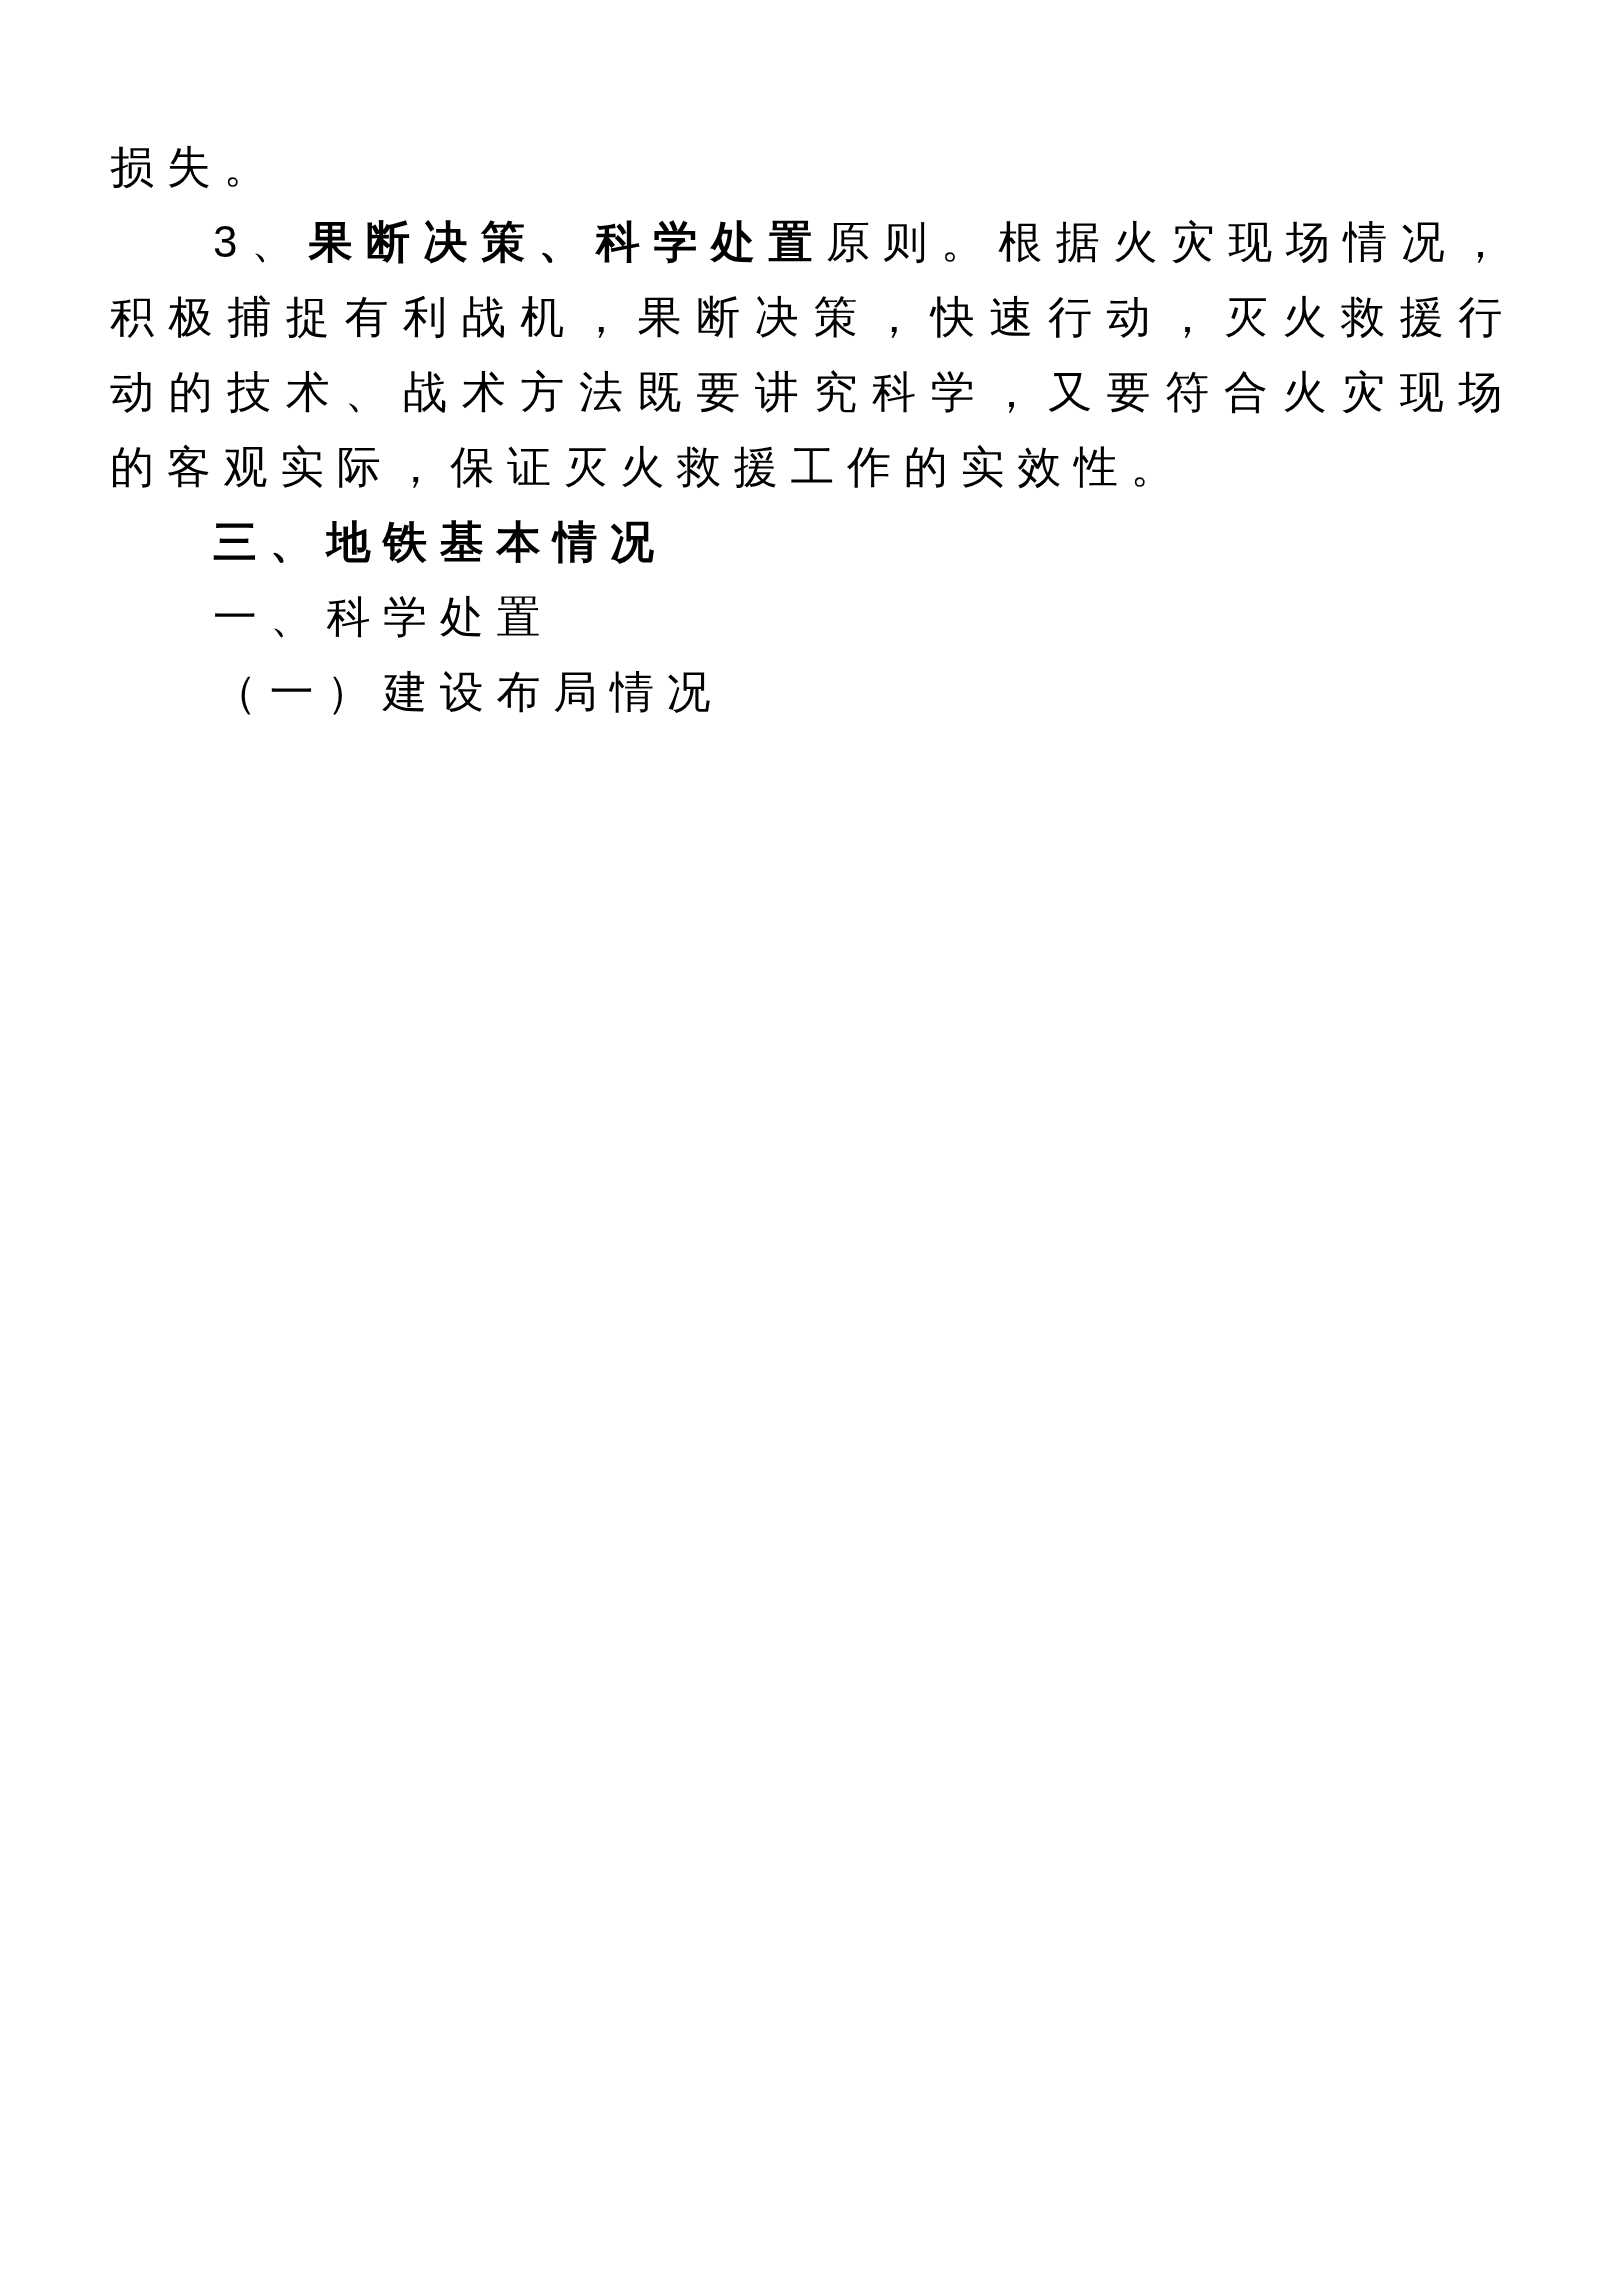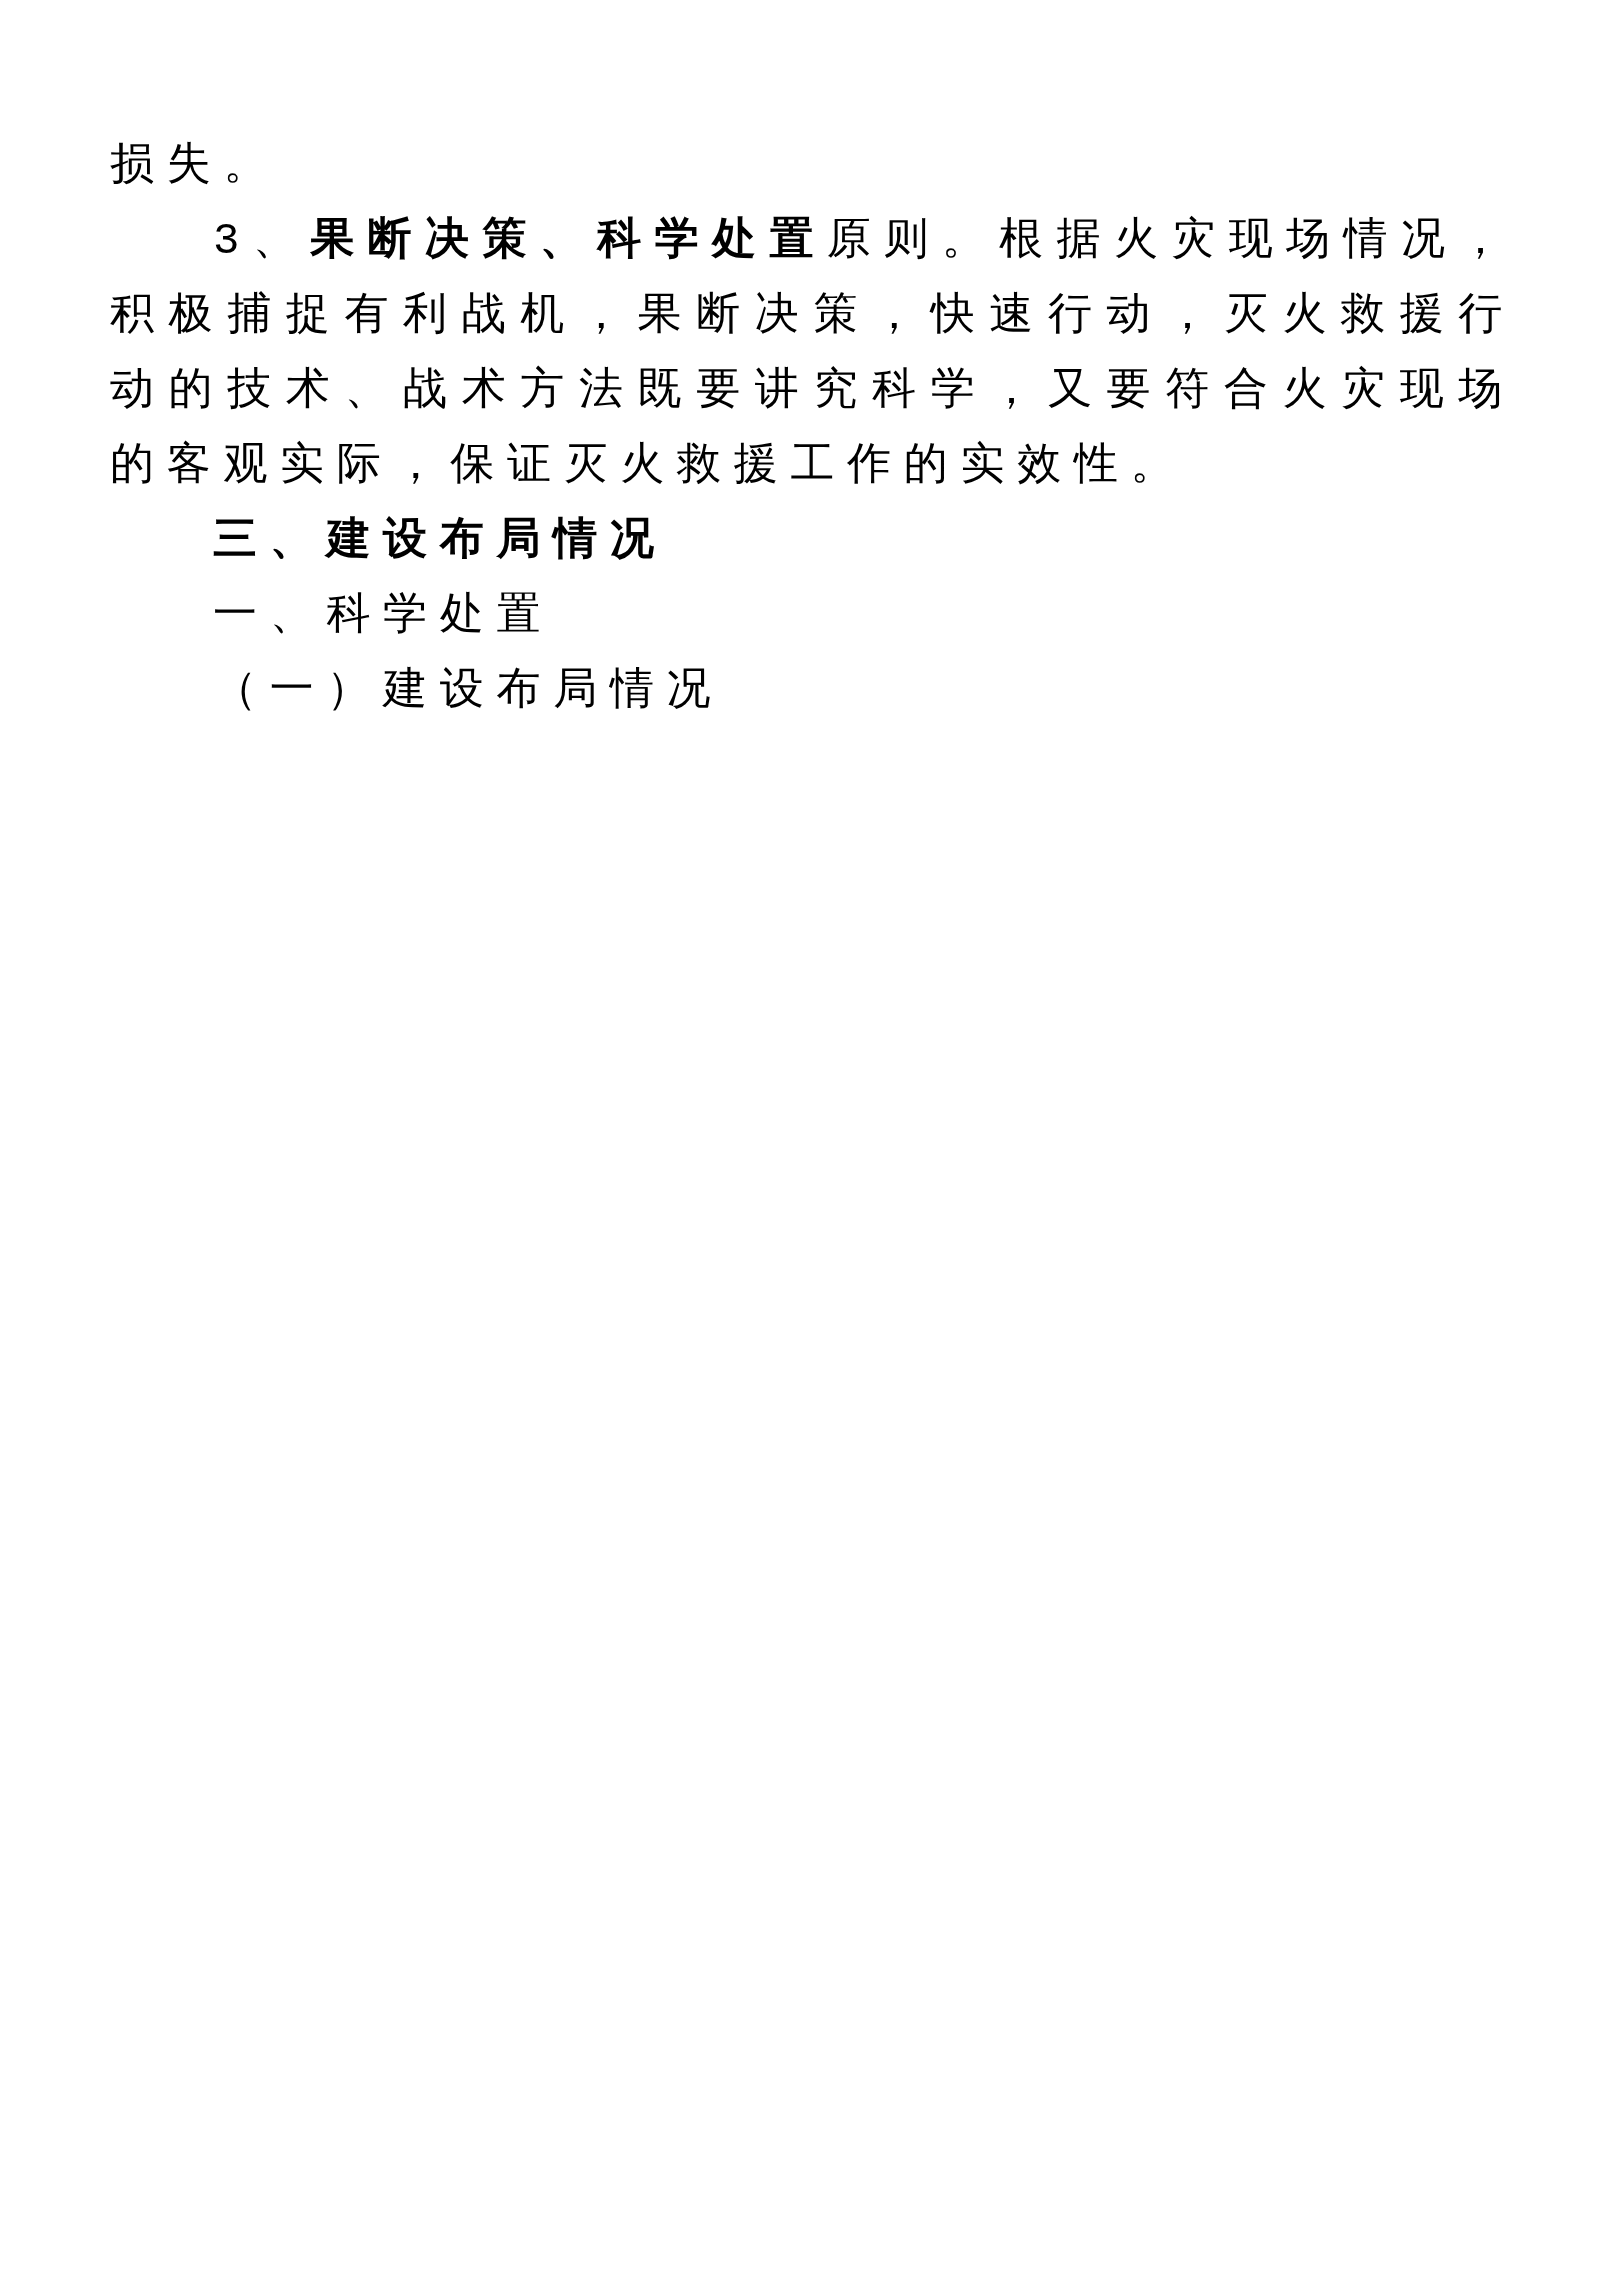--- a/index.html
+++ b/index.html
@@ -6,21 +6,21 @@
     margin: 0;
     padding: 0;
     background: #ffffff;
   }
   .page {
     position: relative;
     width: 1621px;
     height: 1628px;
     background: #ffffff;
     overflow: hidden;
-    font-family: Liberation Mono, monospace;
+    font-family: Liberation Sans, sans-serif;
     color: #000000;
   }
   .doc-body {
     position: absolute;
     left: 110px;
     right: 106px;
     top: 129px;
   }
   .doc-body p {
     margin: 0;
@@ -48,19 +48,19 @@
     color: #000000;
   }
 </style>
 </head>
 <body>
 
 <div class="page">
   <div class="doc-body">
       <p><span>损失。</span></p>
       <p class="indent"><span>3、</span><span class="bold">果断决策、科学处置</span><span>原则。根据火灾现场情况，积极捕捉有利战机，果断决策，快速行动，灭火救援行动的技术、战术方法既要讲究科学，又要符合火灾现场的客观实际，保证灭火救援工作的实效性。</span></p>
-      <p class="indent"><span class="bold">三、建设布局情况</span></p>
+      <p class="indent"><span class="bold">三、地铁基本情况</span></p>
       <p class="indent"><span>一、科学处置</span></p>
       <p class="indent"><span>（一）建设布局情况</span></p>
     </div>
   <div class="page-number">2</div>
 </div>
 
 
 </body></html>

